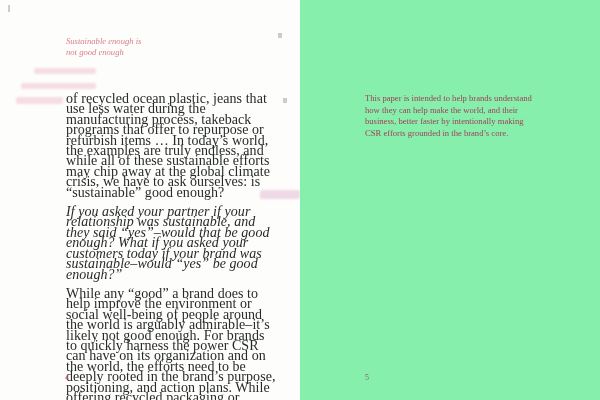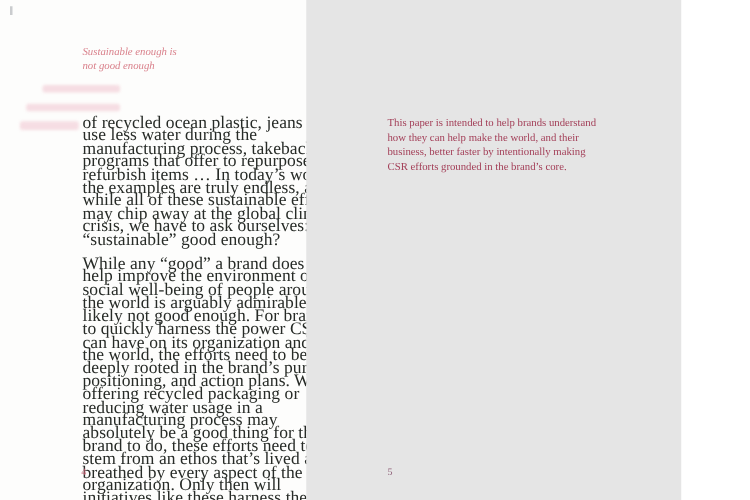--- a/index.html
+++ b/index.html
@@ -6,29 +6,29 @@
   .spread {
     position: relative;
     width: 600px;
     height: 400px;
     overflow: hidden;
     font-family: "Liberation Serif", "DejaVu Serif", serif;
     display: flex;
   }
   .page-left {
     position: relative;
-    width: 245px;
+    width: 300px;
     height: 400px;
     background: #fdfdfc;
   }
   .page-right {
     position: relative;
     width: 300px;
     height: 400px;
-    background: #e5e5e5;
+    background: #86efac;
   }
   .heading {
     position: absolute;
     left: 66px;
     top: 36px;
     width: 140px;
     font-style: italic;
     font-size: 8.6px;
     line-height: 10.6px;
     color: #d9808b;
@@ -99,20 +99,21 @@
     <div class="heading">Sustainable enough is
 not good enough</div>
 
     <div class="ghost ghost-1"></div>
     <div class="ghost ghost-2"></div>
     <div class="ghost ghost-3"></div>
     <div class="ghost ghost-4"></div>
 
     <div class="body-col">
       <p class="para-regular">of recycled ocean plastic, jeans that use less water during the manufacturing process, takeback programs that offer to repurpose or refurbish items … In today’s world, the examples are truly endless, and while all of these sustainable efforts may chip away at the global climate crisis, we have to ask ourselves: is “sustainable” good enough?</p>
+      <p class="para-italic">If you asked your partner if your relationship was sustainable, and they said “yes”–would that be good enough? What if you asked your customers today if your brand was sustainable–would “yes” be good enough?”</p>
       <p class="para-regular">While any “good” a brand does to help improve the environment or social well-being of people around the world is arguably admirable–it’s likely not good enough. For brands to quickly harness the power CSR can have on its organization and on the world, the efforts need to be deeply rooted in the brand’s purpose, positioning, and action plans. While offering recycled packaging or reducing water usage in a manufacturing process may absolutely be a good thing for the brand to do, these efforts need to stem from an ethos that’s lived and breathed by every aspect of the organization. Only then will initiatives like these harness their full potential both for the world and for business.</p>
     </div>
 
     <div class="page-num page-num-left">4</div>
   </div>
 
   <div class="page-right">
     <div class="intro">This paper is intended to help brands understand
 how they can help make the world, and their
 business, better faster by intentionally making

